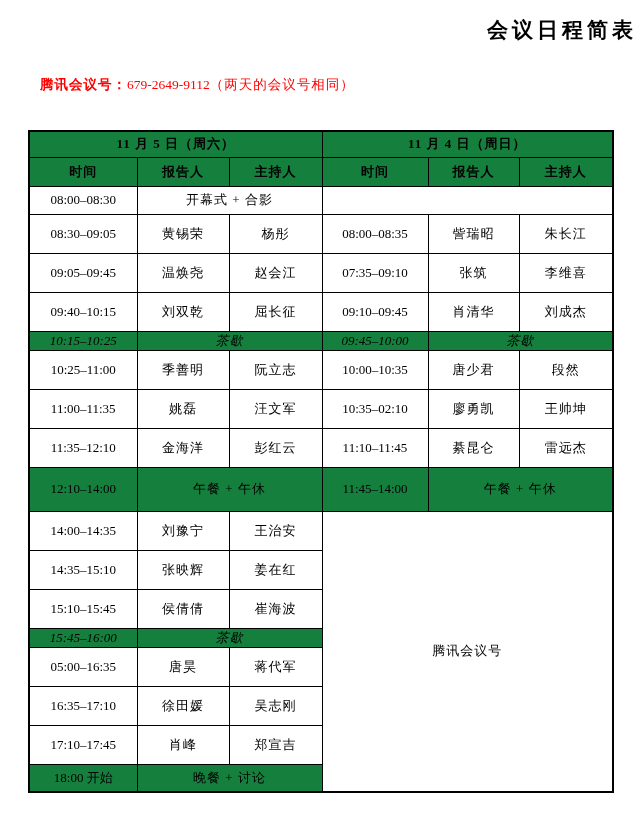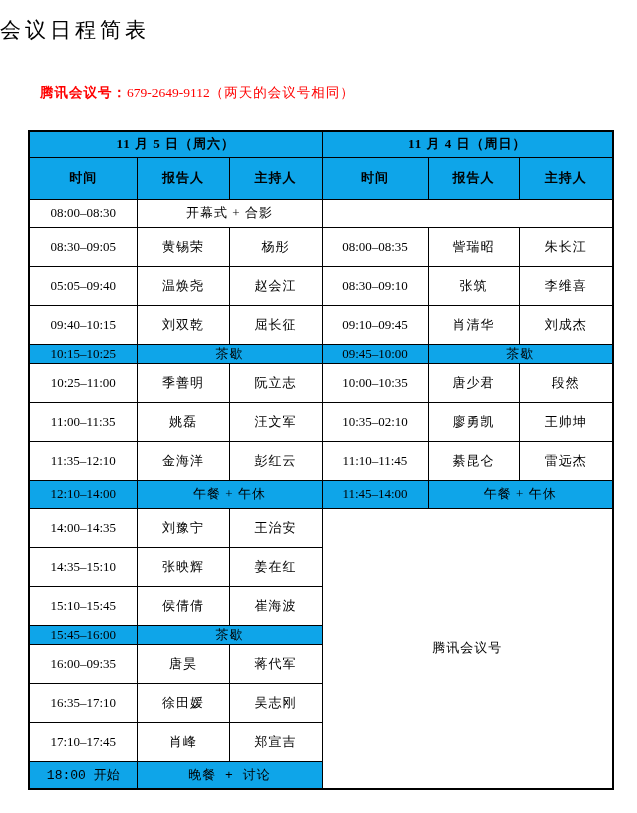--- a/index.html
+++ b/index.html
@@ -9,28 +9,28 @@
     height: 813px;
     background: #ffffff;
     font-family: "Liberation Serif", serif;
     color: #000000;
   }
   .doc-title {
     position: absolute;
     top: 16px;
     left: 0;
     width: 100%;
-    text-align: left;
+    text-align: right;
     font-size: 21px;
-    font-weight: normal;
+    font-weight: bold;
     letter-spacing: 4px;
   }
   .meeting-line {
     position: absolute;
-    top: 84px;
+    top: 76px;
     left: 40px;
     font-size: 13.5px;
     color: #ff0000;
     white-space: nowrap;
   }
   .meeting-line .label { font-weight: bold; letter-spacing: 1px; }
   .meeting-line .number { font-weight: normal; }
   .meeting-line .note { font-weight: normal; letter-spacing: 1px; }
 
   table.schedule {
@@ -44,31 +44,31 @@
     font-size: 13px;
   }
   table.schedule td {
     border: 1px solid #000000;
     text-align: center;
     vertical-align: middle;
     padding: 0;
     overflow: hidden;
     white-space: nowrap;
   }
-  .gray { background: #0ea5e9; }
+  .gray { background: #15803d; }
   .bold { font-weight: bold; }
   .cjk { letter-spacing: 1px; }
 
   tr.r-day    { height: 26px; }
-  tr.r-cols   { height: 42px; padding-left: 42px; }
+  tr.r-cols   { height: 29px; padding-left: 42px; }
   tr.r-open   { height: 28px; padding-left: 18px; }
   tr.r-normal { height: 39px; }
-  tr.r-tea    { height: 16px; }
-  tr.r-lunch  { height: 28px; }
-  tr.r-dinner { height: 28px; font-family: Liberation Mono, monospace; }
+  tr.r-tea    { height: 16px; font-style: italic; }
+  tr.r-lunch  { height: 44px; }
+  tr.r-dinner { height: 28px; }
 </style>
 </head>
 <body>
 
 <div class="page">
 
   <div class="doc-title">会议日程简表</div>
 
   <div class="meeting-line">
     <span class="label">腾讯会议号：</span><span class="number">679-2649-9112</span><span class="note">（两天的会议号相同）</span>
@@ -108,24 +108,24 @@
     <tr class="r-normal">
       <td>08:30–09:05</td>
       <td class="cjk">黄锡荣</td>
       <td class="cjk">杨彤</td>
       <td>08:00–08:35</td>
       <td class="cjk">訾瑞昭</td>
       <td class="cjk">朱长江</td>
     </tr>
 
     <tr class="r-normal">
-      <td>05:05–09:40</td>
+      <td>09:05–09:45</td>
       <td class="cjk">温焕尧</td>
       <td class="cjk">赵会江</td>
-      <td>08:30–09:10</td>
+      <td>07:35–09:10</td>
       <td class="cjk">张筑</td>
       <td class="cjk">李维喜</td>
     </tr>
 
     <tr class="r-normal">
       <td>09:40–10:15</td>
       <td class="cjk">刘双乾</td>
       <td class="cjk">屈长征</td>
       <td>09:10–09:45</td>
       <td class="cjk">肖清华</td>
@@ -191,21 +191,21 @@
       <td class="cjk">侯倩倩</td>
       <td class="cjk">崔海波</td>
     </tr>
 
     <tr class="r-tea">
       <td class="gray">15:45–16:00</td>
       <td colspan="2" class="gray cjk">茶歇</td>
     </tr>
 
     <tr class="r-normal">
-      <td>16:00–09:35</td>
+      <td>05:00–16:35</td>
       <td class="cjk">唐昊</td>
       <td class="cjk">蒋代军</td>
     </tr>
 
     <tr class="r-normal">
       <td>16:35–17:10</td>
       <td class="cjk">徐田媛</td>
       <td class="cjk">吴志刚</td>
     </tr>
 

